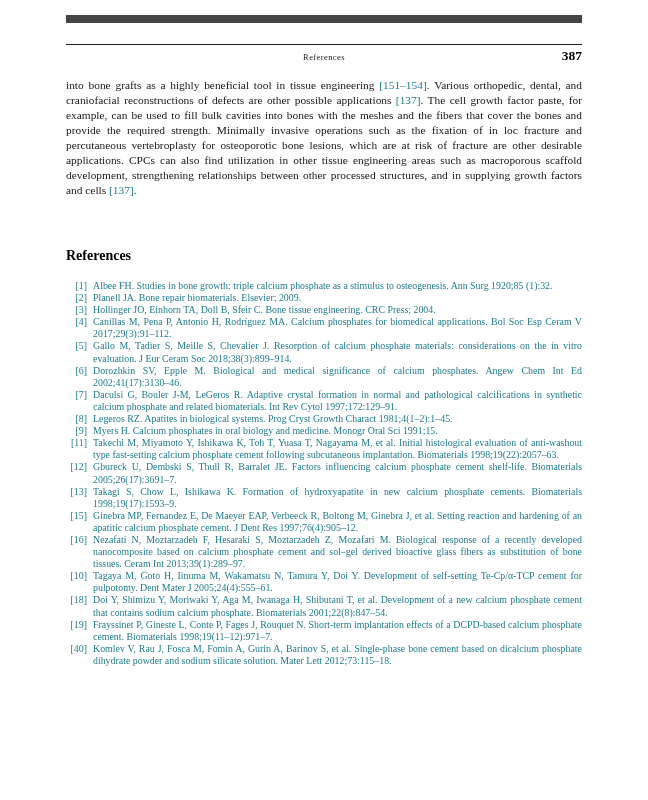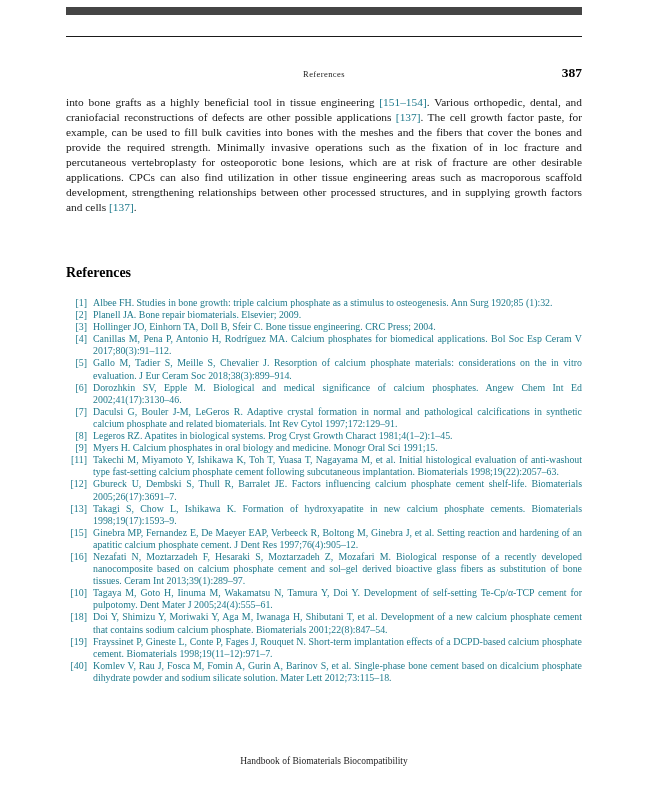--- a/index.html
+++ b/index.html
@@ -8,21 +8,21 @@
     background: #ffffff;
     width: 648px;
     height: 800px;
     font-family: "Liberation Serif", "DejaVu Serif", serif;
   }
   .page {
     position: relative;
     width: 648px;
     height: 800px;
     box-sizing: border-box;
-    padding: 0 66px;
+    padding: 8px 66px;
     background: #ffffff;
     overflow: hidden;
   }
   .top-bar {
     margin-top: 7px;
     height: 8px;
     width: 516px;
     background: var(--top-bar, #454545);
   }
   .running-header {
@@ -37,21 +37,20 @@
     font-size: 8.5px;
     letter-spacing: 0.4px;
     color: #222;
     text-align: center;
   }
   .rh-page {
     font-size: 13.5px;
     font-weight: bold;
     color: #000;
     justify-self: end;
-    margin-top: 25px;
   }
   .intro {
     margin: 14px 0 11px 0;
     font-size: 11.4px;
     line-height: 15px;
     text-align: justify;
     color: #161616;
   }
   .citation {
     color: var(--citation, #1f7a8c);
@@ -118,21 +117,21 @@
       <li class="ref-item">
         <span class="ref-num">[2]</span>
         <span class="ref-text">Planell JA. Bone repair biomaterials. Elsevier; 2009.</span>
       </li>
       <li class="ref-item">
         <span class="ref-num">[3]</span>
         <span class="ref-text">Hollinger JO, Einhorn TA, Doll B, Sfeir C. Bone tissue engineering. CRC Press; 2004.</span>
       </li>
       <li class="ref-item">
         <span class="ref-num">[4]</span>
-        <span class="ref-text">Canillas M, Pena P, Antonio H, Rodríguez MA. Calcium phosphates for biomedical applications. Bol Soc Esp Ceram V 2017;80(3):91–112.</span>
+        <span class="ref-text">Canillas M, Pena P, Antonio H, Rodríguez MA. Calcium phosphates for biomedical applications. Bol Soc Esp Ceram V 2017;29(3):91–112.</span>
       </li>
       <li class="ref-item">
         <span class="ref-num">[5]</span>
         <span class="ref-text">Gallo M, Tadier S, Meille S, Chevalier J. Resorption of calcium phosphate materials: considerations on the in vitro evaluation. J Eur Ceram Soc 2018;38(3):899–914.</span>
       </li>
       <li class="ref-item">
         <span class="ref-num">[6]</span>
         <span class="ref-text">Dorozhkin SV, Epple M. Biological and medical significance of calcium phosphates. Angew Chem Int Ed 2002;41(17):3130–46.</span>
       </li>
       <li class="ref-item">
@@ -178,17 +177,14 @@
       <li class="ref-item">
         <span class="ref-num">[19]</span>
         <span class="ref-text">Frayssinet P, Gineste L, Conte P, Fages J, Rouquet N. Short-term implantation effects of a DCPD-based calcium phosphate cement. Biomaterials 1998;19(11–12):971–7.</span>
       </li>
       <li class="ref-item">
         <span class="ref-num">[40]</span>
         <span class="ref-text">Komlev V, Rau J, Fosca M, Fomin A, Gurin A, Barinov S, et al. Single-phase bone cement based on dicalcium phosphate dihydrate powder and sodium silicate solution. Mater Lett 2012;73:115–18.</span>
       </li>
     </ol>
 
-  <footer class="book-footer">
-    <span>Handbook of Biomaterials Biocompatibility</span>
-  </footer>
 
 </div>
 
 </body></html>

